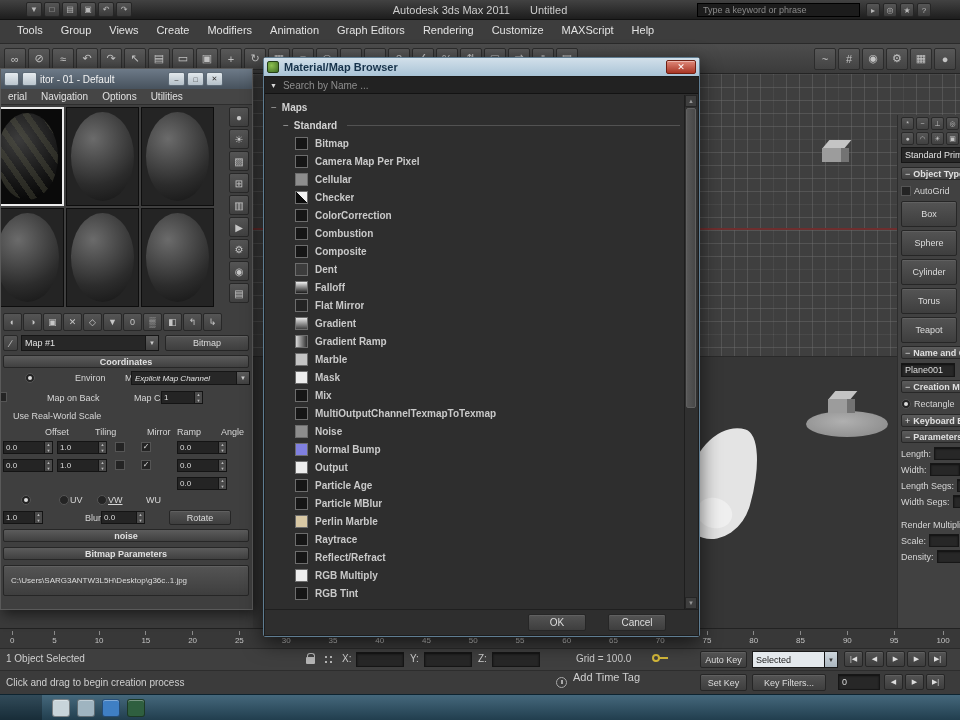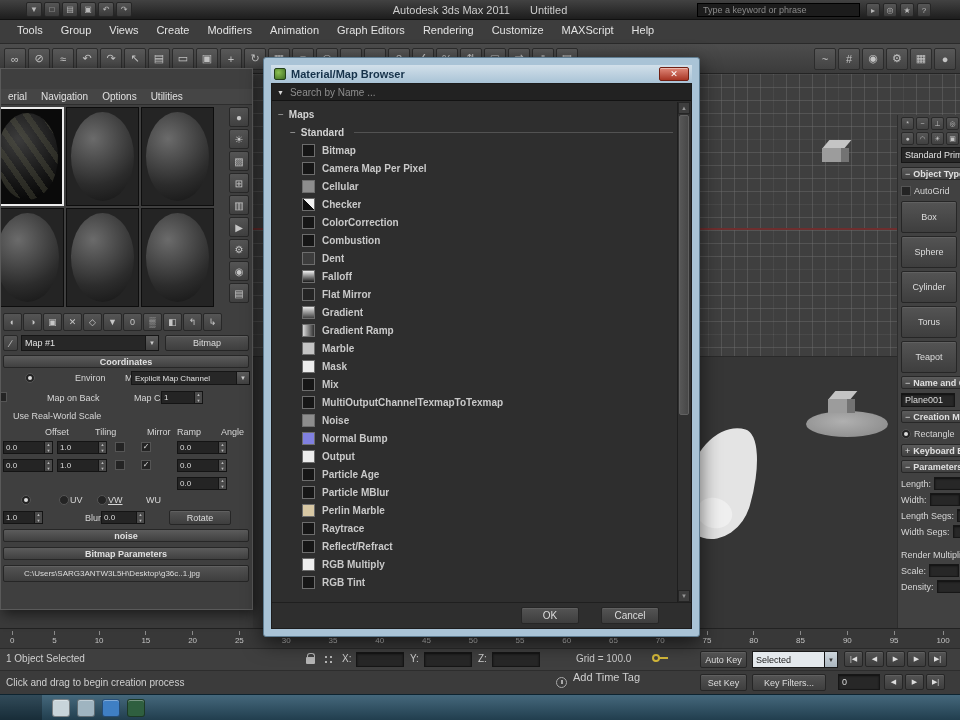--- a/index.html
+++ b/index.html
@@ -77,21 +77,21 @@
   .slot.selected{border:2px solid #ececec;background:#0a0a0a;}
   .slot.selected .sphere{background:radial-gradient(circle at 35% 30%, #3c3c3c, #151515 60%, #000);}
   .slot.selected .sphere::after{content:"";position:absolute;inset:0;border-radius:50%;background:repeating-linear-gradient(55deg, rgba(90,90,70,.35) 0 6px, transparent 6px 14px);}
   .me-vtools{position:absolute;right:2px;top:38px;width:21px;display:flex;flex-direction:column;gap:2px;}
   .me-tool{width:20px;height:20px;background:linear-gradient(#555,#404040);border:1px solid #282828;border-radius:2px;color:#c6c6c6;font-size:10px;display:flex;align-items:center;justify-content:center;}
   .me-htools{position:absolute;left:2px;top:244px;display:flex;gap:1px;}
   .me-htools .me-tool{width:19px;height:18px;font-size:9px;}
   .me-roll{position:absolute;left:2px;right:3px;height:13px;}
 
   
-  .dialog{position:absolute;left:263px;top:57px;width:437px;height:580px;background:#a9c3d6;border:1px solid #5f7d92;border-radius:3px;box-shadow:0 6px 20px rgba(0,0,0,.6);padding:7px;}
+  .dialog{position:absolute;left:263px;top:57px;width:437px;height:580px;background:#a9c3d6;border:1px solid #5f7d92;border-radius:3px;box-shadow:0 6px 20px rgba(0,0,0,.6);padding:0;}
   .dlg-titlebar{height:18px;display:flex;align-items:center;gap:5px;padding:0 3px;background:linear-gradient(#d2e0ea,#a9c3d6);}
   .dlg-icon{width:12px;height:12px;border-radius:2px;background:radial-gradient(circle at 35% 35%, #8cc152, #3e6b23);border:1px solid #24401a;}
   .dlg-title{font-size:11px;font-weight:bold;color:#16324a;flex:1;white-space:nowrap;overflow:hidden;}
   .dlg-close{width:30px;height:14px;background:linear-gradient(#e0897a,#a83524);border:1px solid #701f12;border-radius:2px;color:#fff;font-size:9px;display:flex;align-items:center;justify-content:center;box-shadow:inset 0 1px 0 rgba(255,255,255,.4);}
   .dlg-body{height:calc(100% - 18px);background:#2e2e2e;border:1px solid #1c1c1c;display:flex;flex-direction:column;overflow:hidden;}
   .dlg-search{height:17px;background:#222;border-bottom:1px solid #131313;display:flex;align-items:center;gap:6px;padding:0 5px;flex:none;}
   .search-tri{color:#d8d8d8;font-size:7px;}
   .search-text{color:#8e8e8e;font-size:10px;white-space:nowrap;overflow:hidden;}
   .dlg-list{flex:1;position:relative;overflow:hidden;padding:4px 18px 0 6px;}
   .grp{display:flex;align-items:center;gap:5px;color:#d2d2d2;font-size:10px;font-weight:bold;height:18px;}
@@ -108,21 +108,21 @@
   .sc-thumb{height:300px;margin:1px;background:linear-gradient(90deg,#575757,#484848);border:1px solid #616161;border-radius:2px;flex:none;}
   .dlg-footer{height:26px;flex:none;display:flex;align-items:center;justify-content:flex-end;gap:22px;padding-right:32px;background:#2e2e2e;border-top:1px solid #1f1f1f;}
   .dlg-btn{width:58px;height:17px;font-size:10px;}
 
   
   .cmd-panel{position:absolute;left:897px;top:115px;width:63px;height:513px;background:#414141;border-left:1px solid #2d2d2d;overflow:hidden;padding:2px 0 0 3px;}
   .cp-row{display:flex;gap:2px;margin-bottom:2px;}
   .cp-icon{width:13px;height:13px;background:linear-gradient(#565656,#414141);border:1px solid #2a2a2a;border-radius:2px;color:#c2c2c2;font-size:7px;display:flex;align-items:center;justify-content:center;flex:none;}
   .cp-dd{height:16px;margin:2px 0 4px 0;width:90px;}
   .cp-roll{height:13px;margin:3px 0;width:120px;}
-  .cp-btn{width:56px;height:32px;margin:3px 0;}
+  .cp-btn{width:56px;height:26px;margin:3px 0;}
   .cp-line{display:flex;align-items:center;gap:3px;height:15px;margin:1px 0;white-space:nowrap;}
   .cp-line .txt{font-size:9px;color:#d6d6d6;white-space:nowrap;}
   .cp-field{height:13px;width:30px;flex:none;}
 
   
   .timeline{position:absolute;left:0;top:628px;width:960px;height:20px;background:#383838;border-top:1px solid #222;}
   .ticks{display:flex;justify-content:space-between;padding:2px 10px 0 10px;}
   .tick{display:flex;flex-direction:column;align-items:center;}
   .tick-line{width:1px;height:4px;background:#8a8a8a;margin-bottom:1px;}
   .tick-num{font-size:8px;color:#c2c2c2;}
@@ -499,20 +499,31 @@
     <div style="display:flex;gap:7px;">
 
     <span class="tk-icon" style="background: rgb(200, 212, 218);"></span>
         <span class="tk-icon" style="background: rgb(159, 180, 192);"></span>
         <span class="tk-icon" style="background: rgb(63, 127, 196);"></span>
         <span class="tk-icon" style="background: rgb(47, 95, 63);"></span>
       </div>
   </div>
 
   <div class="me-window">
+    <div class="me-titlebar">
+      <span class="me-sys-icon"></span>
+      <span class="me-sys-icon"></span>
+      <span class="me-title">itor - 01 - Default</span>
+      <span class="win-btns">
+
+      <span class="win-btn">–</span>
+          <span class="win-btn">□</span>
+          <span class="win-btn">✕</span>
+        </span>
+    </div>
     <div class="me-menubar">
 
     <span class="me-menu-item">erial</span>
         <span class="me-menu-item">Navigation</span>
         <span class="me-menu-item">Options</span>
         <span class="me-menu-item">Utilities</span>
       </div>
     <div class="me-slots">
       <div class="slot selected">
           <span class="sphere"></span>
@@ -566,21 +577,21 @@
       <span class="dd-arrow">▼</span>
     </div>
     <div class="btn" style="position:absolute;left:164px;top:266px;width:84px;height:16px;">Bitmap</div>
 
     <div class="rollout center me-roll" style="top:286px;">Coordinates</div>
 
     <span class="radio on" style="position:absolute;left:24px;top:304px;"></span>
     <span class="lbl" style="left:38px;top:304px;">Environ</span>
     <span class="lbl" style="left:88px;top:304px;">Mapping:</span>
     <div class="dropdown" style="position:absolute;left:130px;top:302px;width:119px;height:14px;">
-      <span class="dd-text" style="font-size:8px;">Explicit Map Channel</span>
+      <span class="dd-text" style="font-size:8px;font-style:italic;">Explicit Map Channel</span>
       <span class="dd-arrow">▼</span>
     </div>
 
     <span class="checkbox" style="position:absolute;left:-4px;top:323px;"></span>
     <span class="lbl" style="left:10px;top:324px;">Map on Back</span>
     <span class="lbl" style="left:97px;top:324px;">Map Channel:</span>
     <span class="spinner" style="left:160px;top:322px;width:42px;">
         <span class="sp-val">1</span>
         <span class="sp-ar">
           <i>▲</i>
@@ -674,21 +685,21 @@
         <span class="sp-val">0.0</span>
         <span class="sp-ar">
           <i>▲</i>
           <i>▼</i>
         </span>
       </span>
     <div class="btn" style="position:absolute;left:168px;top:441px;width:62px;height:15px;">Rotate</div>
 
     <div class="rollout center me-roll" style="top:460px;">noise</div>
     <div class="rollout center me-roll" style="top:478px;">Bitmap Parameters</div>
-    <div class="btn" style="position:absolute;left:2px;top:496px;right:3px;height:17px;font-size:8px;justify-content:flex-start;padding-left:20px;">C:\Users\SARG3ANTW3L5H\Desktop\g36c..1.jpg</div>
+    <div class="btn" style="position:absolute;left:2px;top:496px;right:3px;height:31px;font-size:8px;justify-content:flex-start;padding-left:7px;">C:\Users\SARG3ANTW3L5H\Desktop\g36c..1.jpg</div>
   </div>
 
   <div class="dialog">
     <div class="dlg-titlebar">
       <span class="dlg-icon"></span>
       <span class="dlg-title">Material/Map Browser</span>
       <span class="dlg-close">
           <span>✕</span>
         </span>
     </div>
@@ -732,20 +743,24 @@
             <div class="map-item">
               <span class="swatch" style="background: rgb(22, 22, 22);"></span>
               <span class="map-label">ColorCorrection</span>
             </div>
 
             <div class="map-item">
               <span class="swatch" style="background: rgb(22, 22, 22);"></span>
               <span class="map-label">Combustion</span>
             </div>
 
+            <div class="map-item">
+              <span class="swatch" style="background: rgb(22, 22, 22);"></span>
+              <span class="map-label">Composite</span>
+            </div>
 
             <div class="map-item">
               <span class="swatch" style="background: rgb(60, 60, 60);"></span>
               <span class="map-label">Dent</span>
             </div>
 
             <div class="map-item">
               <span class="swatch" style="background: linear-gradient(rgb(240, 240, 240), rgb(26, 26, 26));"></span>
               <span class="map-label">Falloff</span>
             </div>

